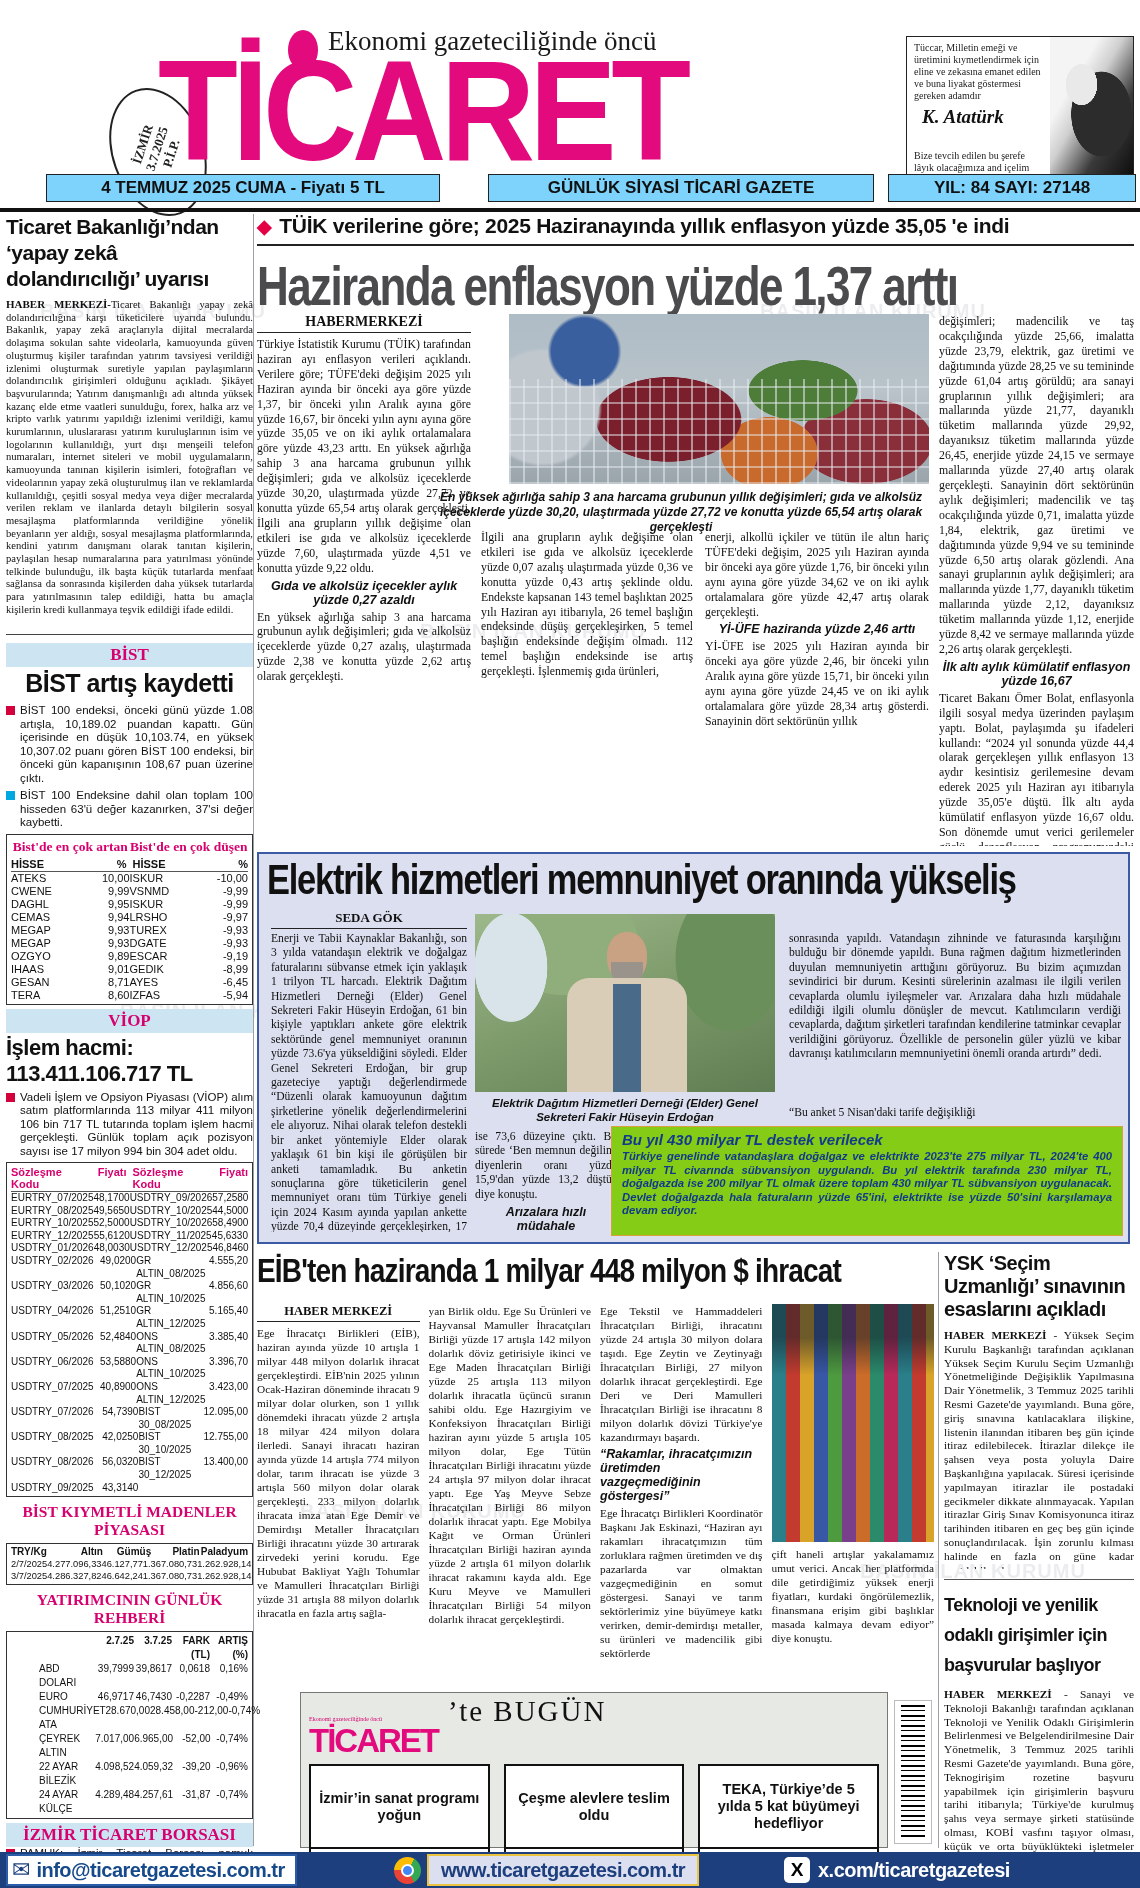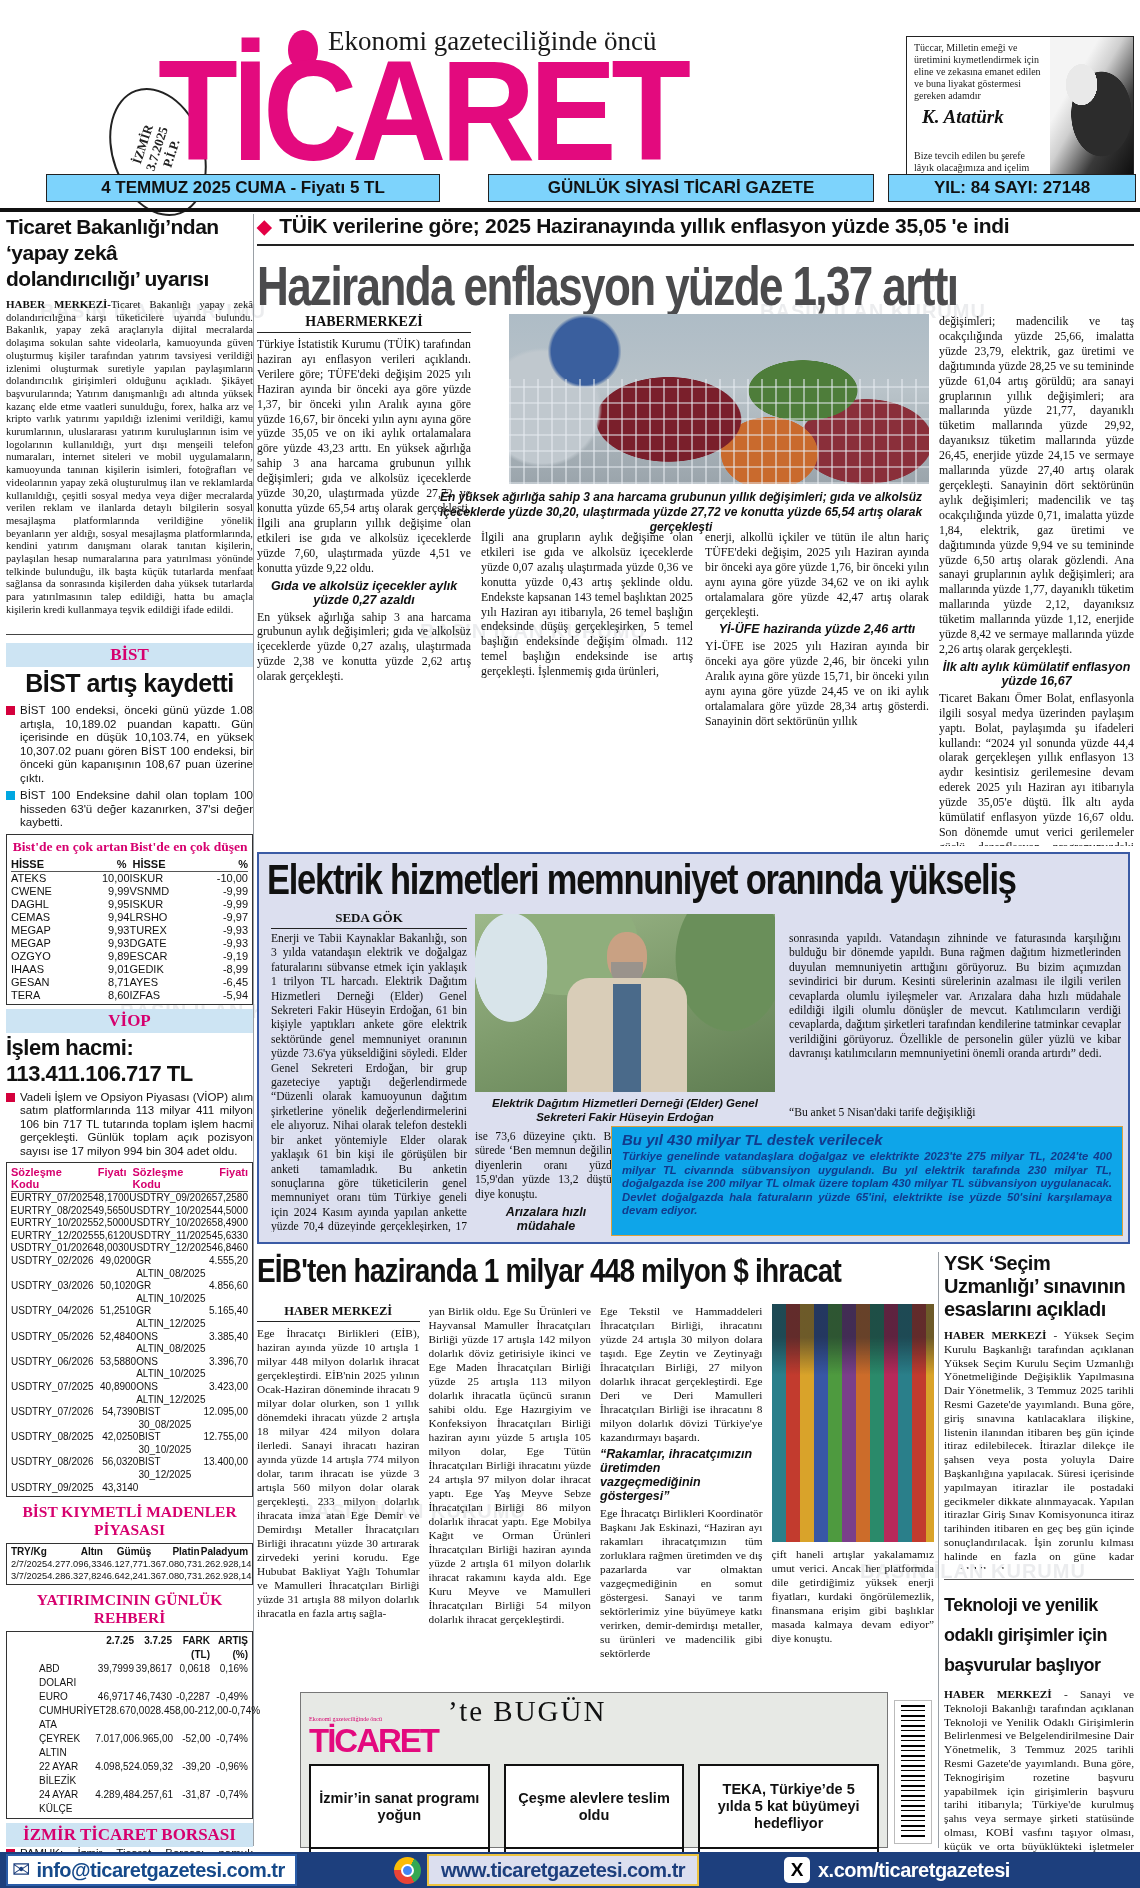--- a/index.html
+++ b/index.html
@@ -40,21 +40,21 @@
   .sechead-plain{color:#d6006e;font:700 15.5px "Liberation Serif",serif;text-align:center;margin:6px 0 2px;}
   .l-head{font:700 25px "Liberation Sans",sans-serif;text-align:center;letter-spacing:-.5px;margin:2px 0 6px;}
   .l-head2{font:700 22px "Liberation Sans",sans-serif;letter-spacing:-.5px;margin:2px 0 4px;}
   .bullet{display:flex;font:400 11.5px/13.5px "Liberation Sans",sans-serif;text-align:justify;margin-bottom:4px;}
   .sq{flex:0 0 9px;width:9px;height:9px;margin:2px 5px 0 0;}
   .sq.r{background:#d4003c;} .sq.c{background:#00a7e1;}
   .tbl{border:1px solid #333;padding:2px 4px;margin:4px 0;background:#fff;}
   .t-cap{display:flex;font:700 13.5px "Liberation Serif",serif;color:#d6006e;padding:2px 0;}
   .t-cap span{flex:1;text-align:center;}
   .t-sub{display:flex;font:700 11px "Liberation Sans",sans-serif;border-bottom:1px solid #555;padding:1px 0;}
-  .tr4{display:flex;font:400 11px/13px "Liberation Sans",sans-serif;justify-content:flex-end;}
+  .tr4{display:flex;font:400 11px/13px "Liberation Sans",sans-serif;}
   .tr4 .tn{flex:1.45;text-align:left;}
   .tr4 .tv{flex:1;text-align:right;padding-right:0;}
   .viop .tr4{font-size:10px;line-height:12.6px;}
   .viop .t-sub span{font-size:11px;color:#d6006e;}
   .t5{display:flex;font:400 9.3px/12px "Liberation Sans",sans-serif;}
   .t5 span{flex:1;text-align:right;}
   .t5 span:first-child{flex:.9;text-align:left;}
   .t5.hdr{font-weight:700;font-size:10px;}
   .guide .t5{font-size:10px;line-height:14px;}
   .guide .t5 span:first-child{flex:1.5;margin-left:28px;}
@@ -94,21 +94,21 @@
       radial-gradient(ellipse 60px 90px at 12% 30%,#d8e4ea 0 60%,transparent 61%),
       radial-gradient(ellipse 90px 120px at 85% 25%,#6a8f5a 0 60%,transparent 61%),
       radial-gradient(ellipse 120px 90px at 30% 15%,#8fae7c 0 60%,transparent 61%),
       linear-gradient(160deg,#9db88a 0,#7d9a6b 50%,#5f7d52 100%);}
   .e-photo .head{position:absolute;left:132px;top:18px;width:40px;height:50px;background:#c9a183;border-radius:46%;}
   .e-photo .beard{position:absolute;left:136px;top:48px;width:32px;height:24px;background:#9a938c;border-radius:0 0 16px 16px;}
   .e-photo .jacket{position:absolute;left:92px;top:64px;width:120px;height:114px;background:#d9cdb8;
                    border-radius:22px 22px 0 0;}
   .e-photo .shirt{position:absolute;left:138px;top:70px;width:28px;height:108px;background:#4a6a8a;}
   .e-caption{position:absolute;left:216px;top:242px;width:300px;font:italic 700 11.5px/14px "Liberation Sans",sans-serif;text-align:center;}
-  .dbox{position:absolute;left:352px;top:272px;width:512px;height:110px;background:#0ea5e9;
+  .dbox{position:absolute;left:352px;top:272px;width:512px;height:110px;background:#84cc16;
         border:1.5px solid #d9a13c;box-sizing:border-box;padding:4px 10px;overflow:hidden;}
   .dbox .dt{font:italic 700 15px "Liberation Sans",sans-serif;color:#123a8c;margin-bottom:2px;}
   .dbox .db2{font:italic 700 11.3px/13.6px "Liberation Sans",sans-serif;color:#123a8c;text-align:justify;}
   
   .eib{position:absolute;left:257px;top:1252px;width:677px;height:436px;}
   .eib-head{white-space:nowrap;font:900 33px "Liberation Sans",sans-serif;color:#111;letter-spacing:-1px;
             transform:scaleX(.85);transform-origin:left top;}
   .eib-cols{position:absolute;left:0;top:52px;right:0;bottom:0;display:flex;gap:9px;}
   .eib-col{flex:1;font:400 11.3px/14px "Liberation Serif",serif;text-align:justify;overflow:hidden;}
   .eib-col .byline{font-size:12.5px;}

